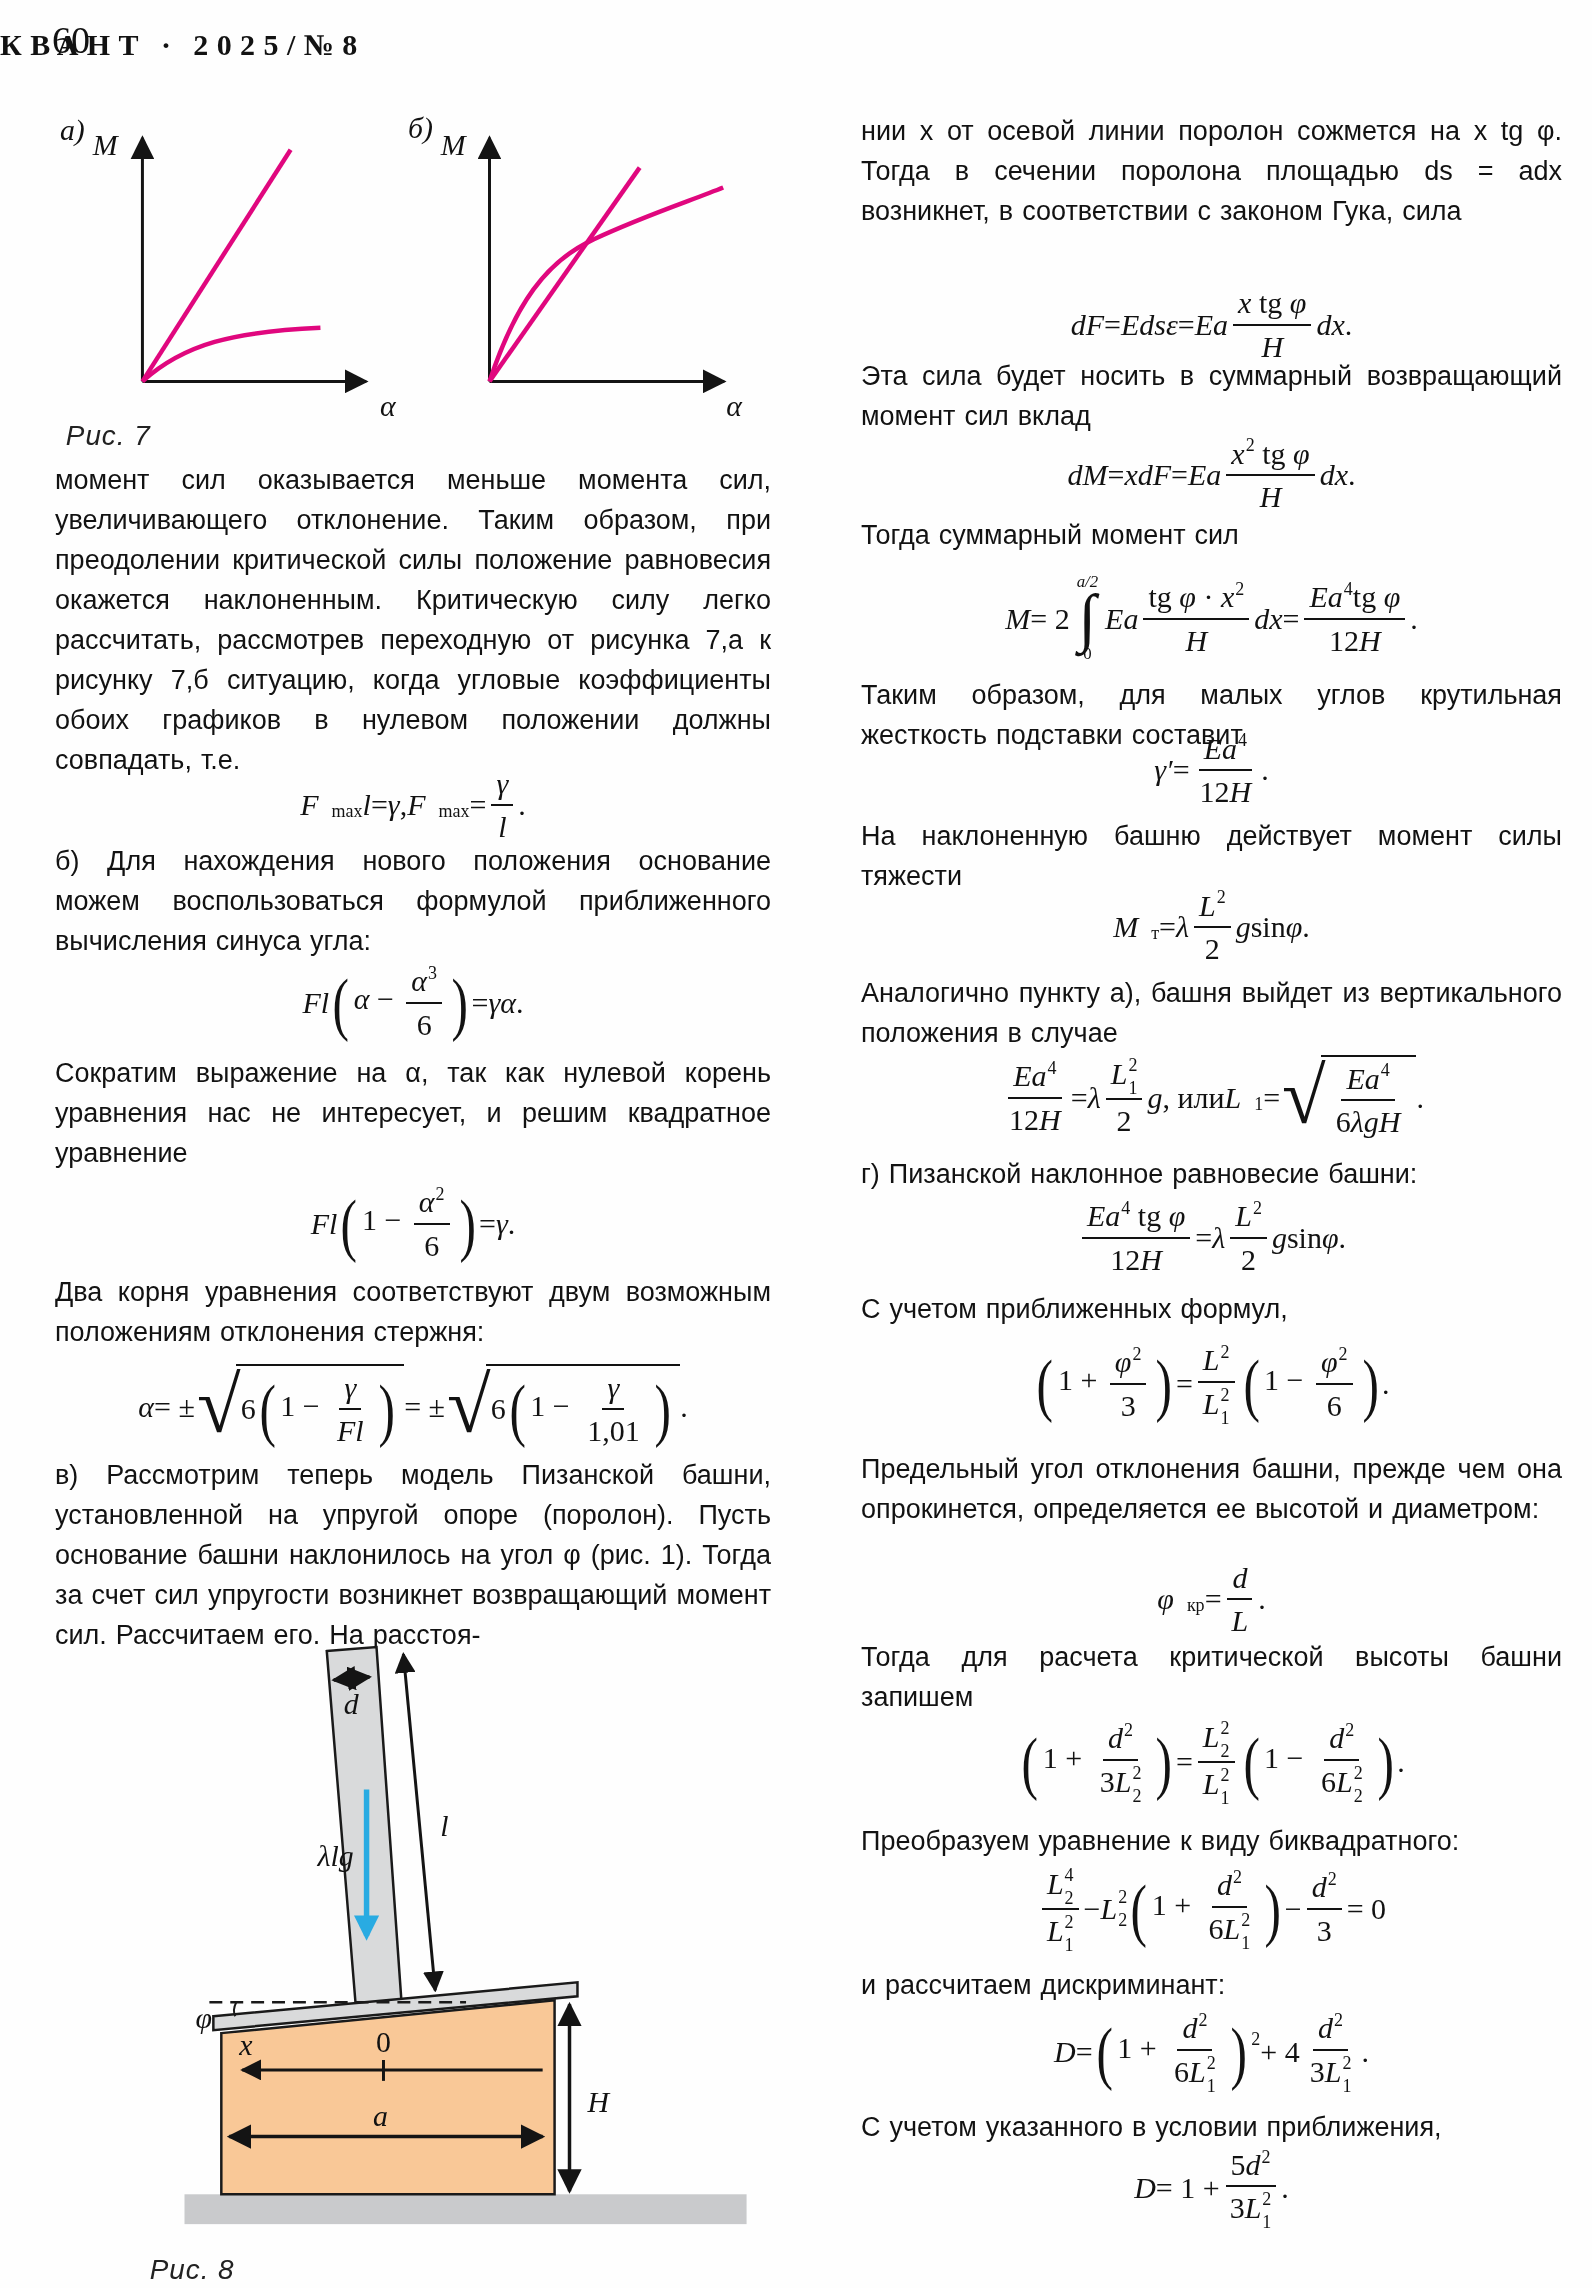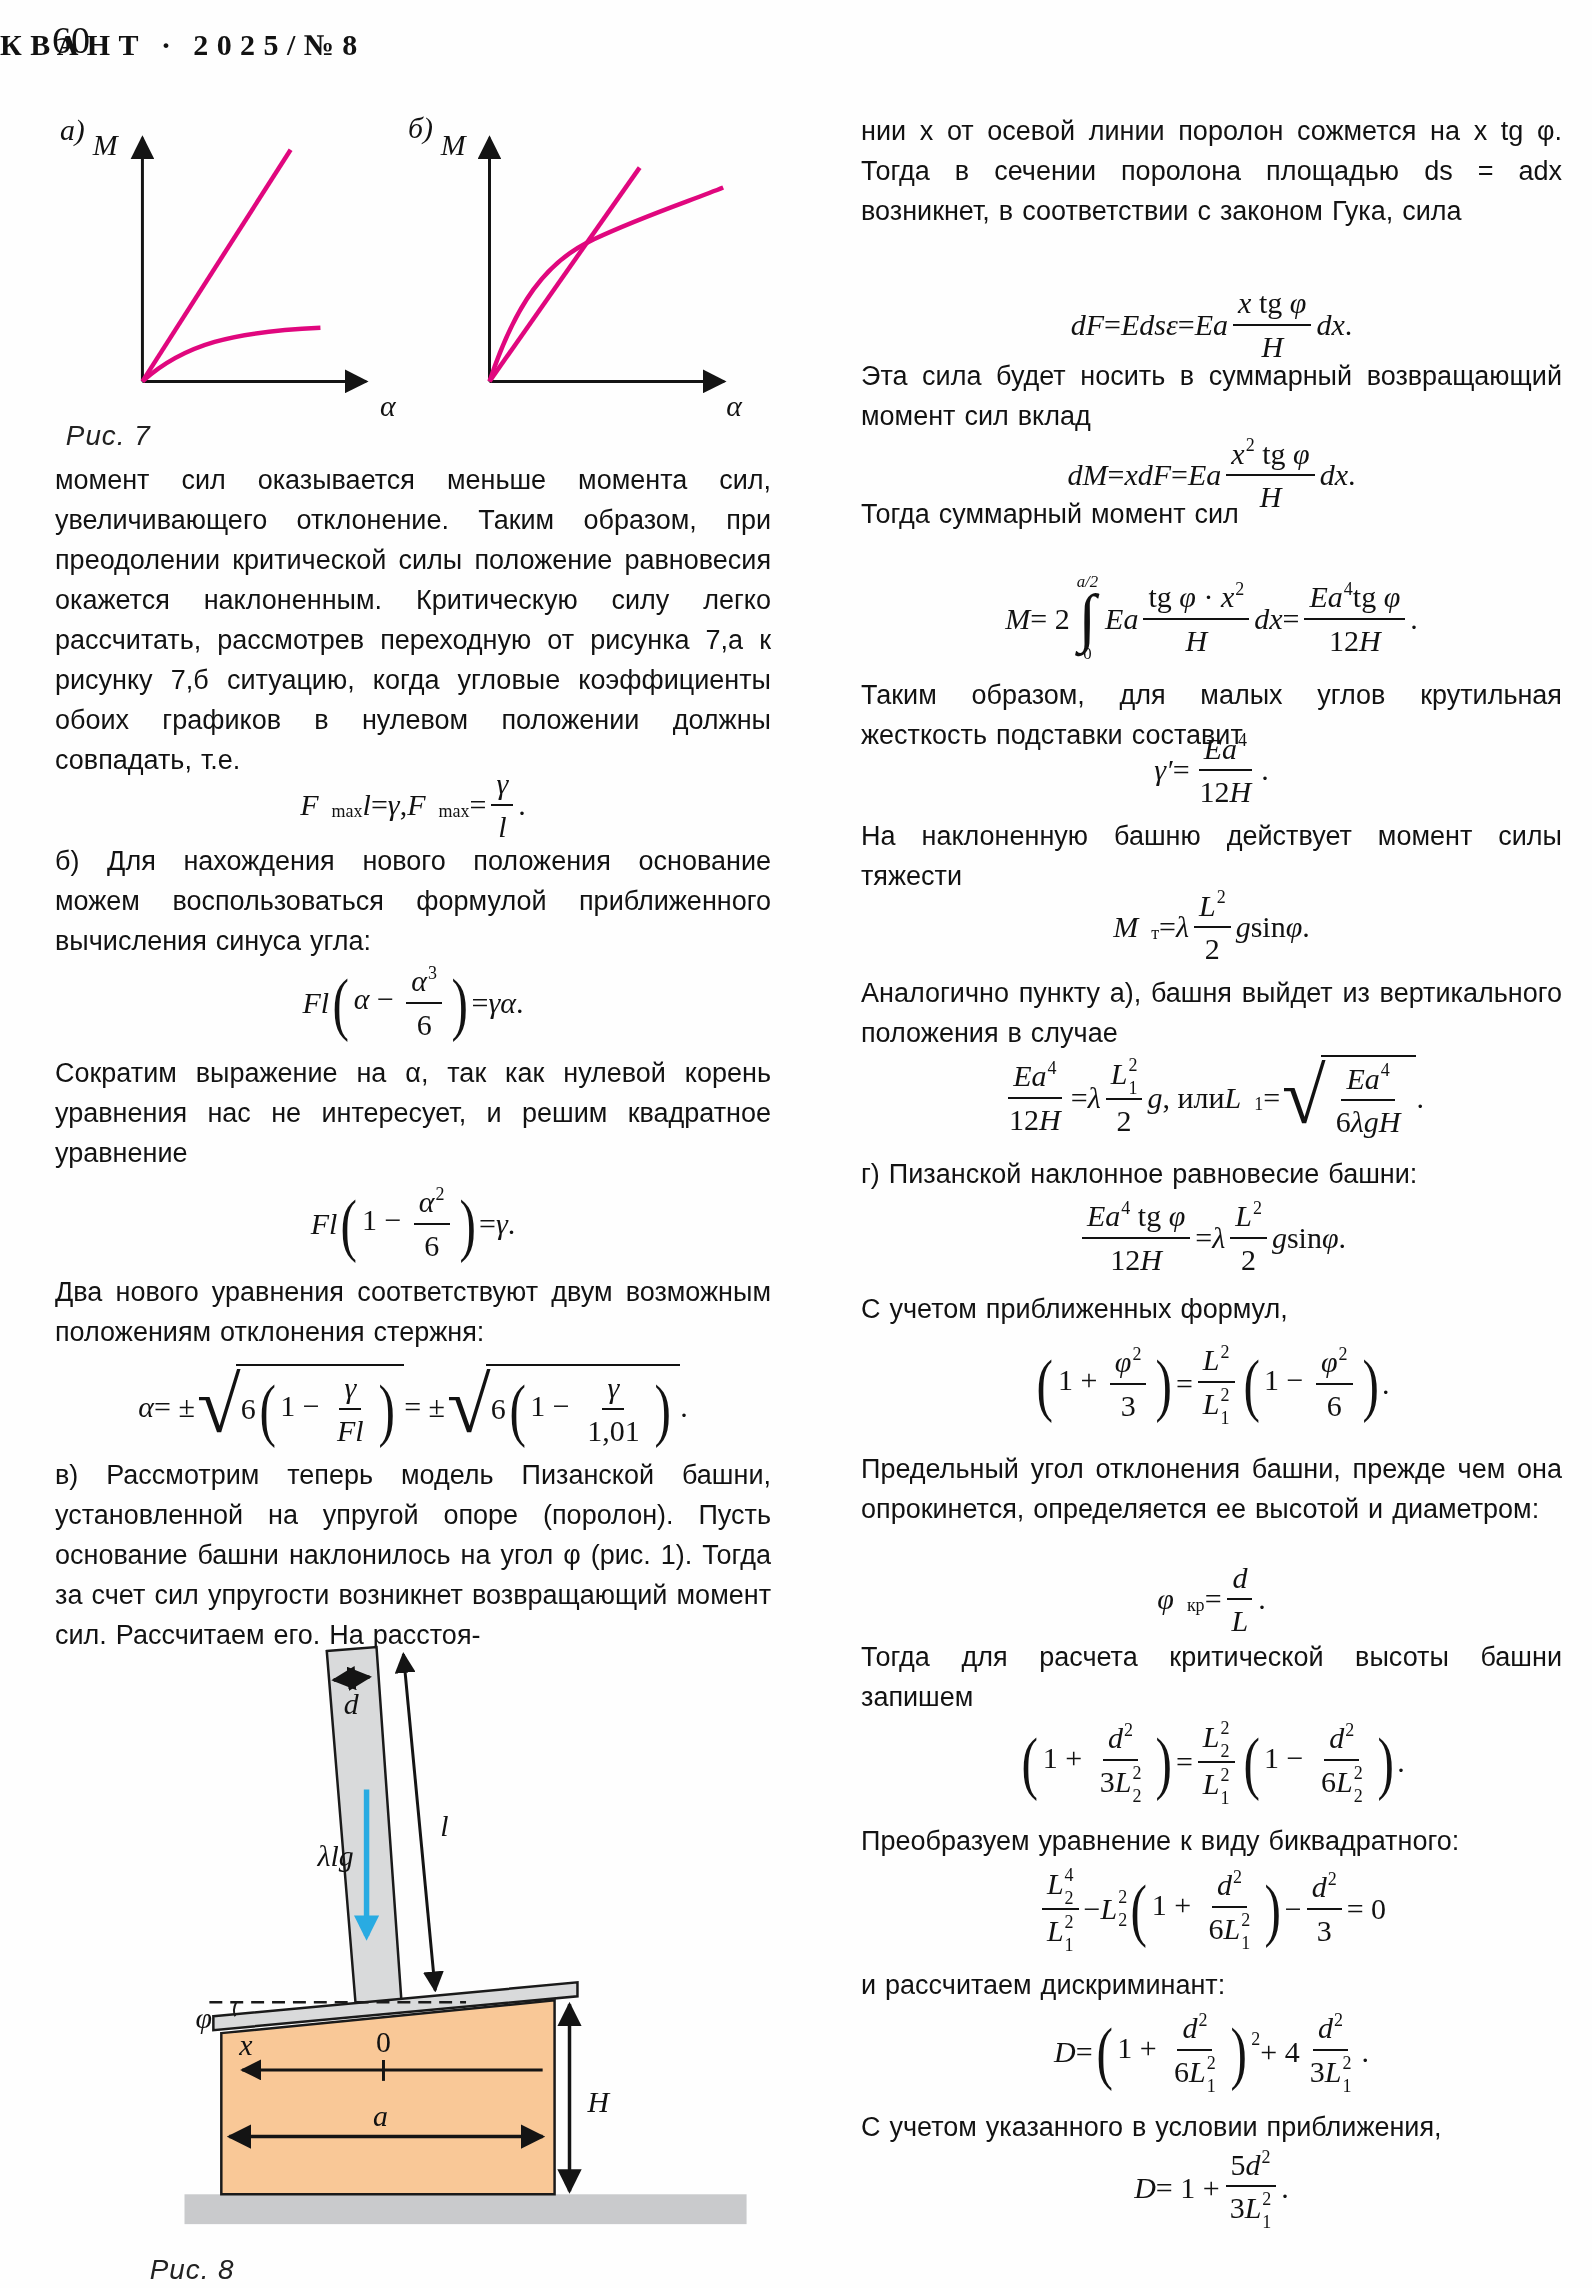--- a/index.html
+++ b/index.html
@@ -125,21 +125,21 @@
       <span class="pb"><span class="fm-up">1 − </span><span class="fm-frac">
           <span class="nu"><span class="fm-it">α</span><span class="fm-sup">2</span></span>
           <span class="de"><span class="fm-up">6</span></span>
         </span></span>
       <span class="pg">)</span>
     </span>
     <span class="fm-up"> = </span>
     <span class="fm-it">γ</span>
     <span class="fm-up">.</span>
   </div>
-<div class="par-text col-l" style="top:1272px">Два нового уравнения соответствуют двум возможным положениям отклонения стержня:</div>
+<div class="par-text col-l" style="top:1272px">Два корня уравнения соответствуют двум возможным положениям отклонения стержня:</div>
 <div class="formula col-l" style="top:1351px;height:111px">
     <span class="fm-it">α</span>
     <span class="fm-up"> = ±</span>
     <span class="fm-sqrt">
       <span class="rd">√</span>
       <span class="bd">
         <span class="fm-up">6</span>
         <span class="fm-par">
           <span class="pg">(</span>
           <span class="pb"><span class="fm-up">1 − </span><span class="fm-frac">
@@ -234,21 +234,21 @@
     <span class="fm-it">xdF</span>
     <span class="fm-up"> = </span>
     <span class="fm-it">Ea</span>
     <span class="fm-frac">
       <span class="nu"><span class="fm-it">x</span><span class="fm-sup">2</span><span class="fm-up"> tg </span><span class="fm-it">φ</span></span>
       <span class="de"><span class="fm-it">H</span></span>
     </span>
     <span class="fm-it">dx</span>
     <span class="fm-up">.</span>
   </div>
-<div class="par-text col-r" style="top:494px">Тогда суммарный момент сил</div>
+<div class="par-text col-r" style="top:515px">Тогда суммарный момент сил</div>
 <div class="formula col-r" style="top:549px;height:139px">
     <span class="fm-it">M</span>
     <span class="fm-up"> = 2</span>
     <span class="fm-int">
       <span class="il">a/2</span>
       <span class="is">∫</span>
       <span class="ib">0</span>
     </span>
     <span class="fm-it">Ea</span>
     <span class="fm-frac">

